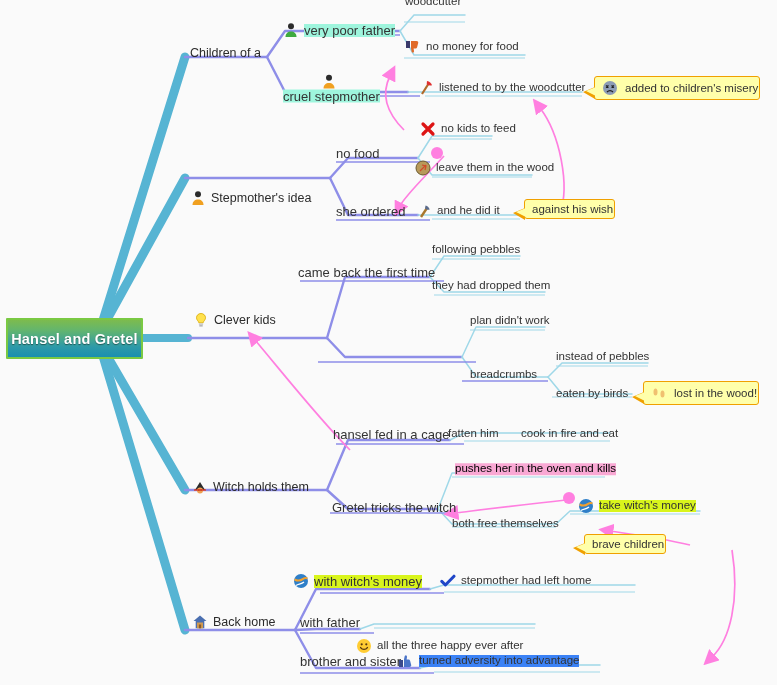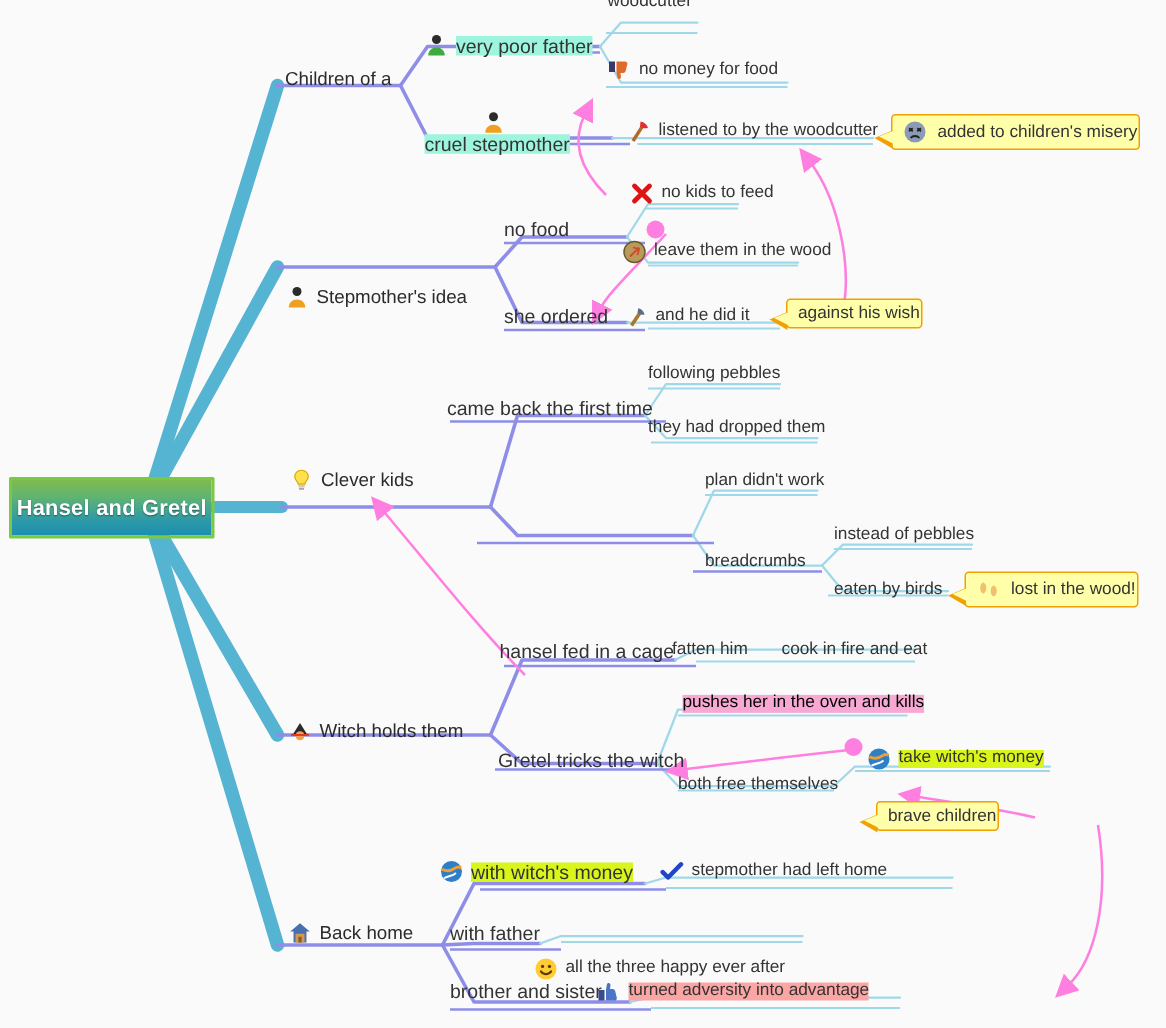--- a/index.html
+++ b/index.html
@@ -31,21 +31,21 @@
   
   .lvl1{font-size:12.5px;color:#2b2b2b;}
   .lvl2{font-size:13px;color:#333;}
   .lvl3{font-size:11.5px;color:#333;}
   .lvl4{font-size:11.5px;color:#333;}
 
   
   .hl-aqua  .lbl{background:#9ef5dd;}
   .hl-lime  .lbl{background:#d9f51c;}
   .hl-orange .lbl{background:#f9a8d4;color:#000;}
-  .hl-mint  .lbl{background:#fca5a5;}
+  .hl-mint  .lbl{background:#3b82f6;}
 
   
   .callout{
     position:absolute;
     background:#ffffaa;
     border:1.4px solid #f0a000;
     border-radius:3px;
     padding:3px 1px 3px 7px;
     font-size:11.5px;
     color:#333;

